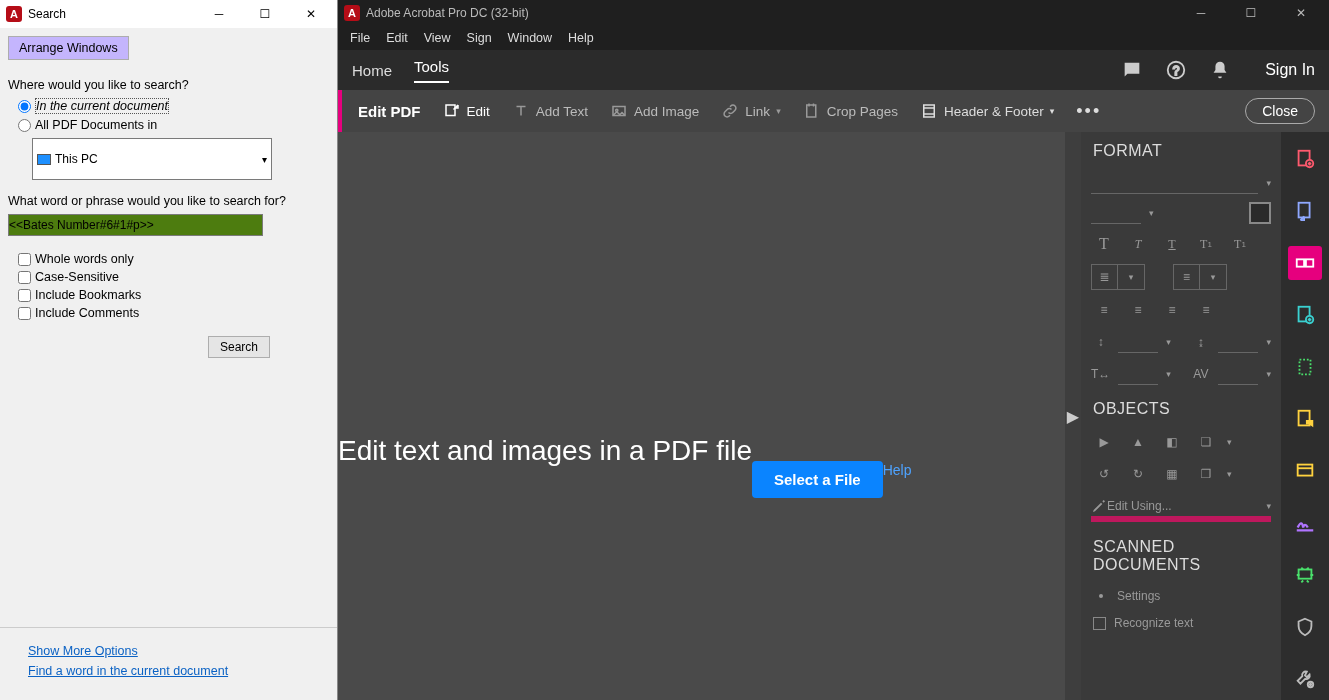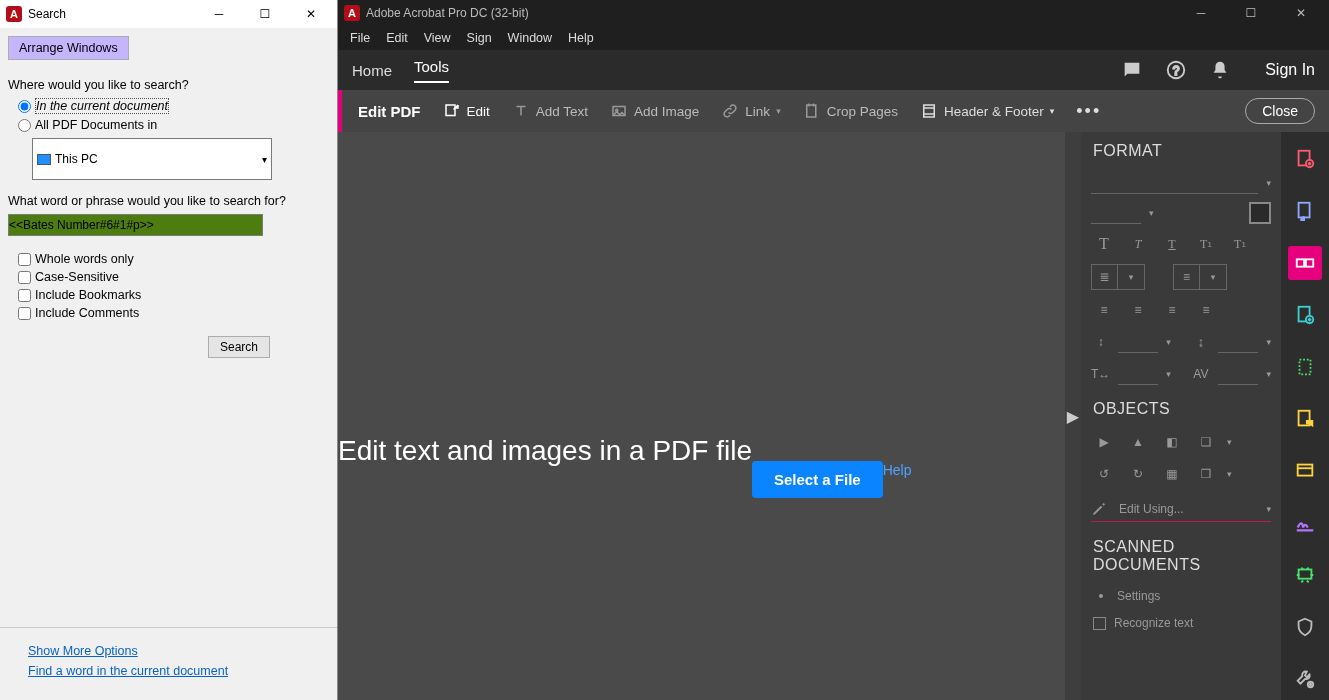--- a/index.html
+++ b/index.html
@@ -58,21 +58,21 @@
 
 .fmt{ width:200px; background:#3a3a3a; display:flex; flex-direction:column; font-size:12px; color:#ccc;}
 .fmt .sec-h{ padding:10px 12px 8px; font-size:16px; letter-spacing:.5px; color:#ddd; display:flex; align-items:center;}
 .fmt .row{ display:flex; gap:8px; padding:4px 10px; align-items:center;}
 .fmt .cell{ width:26px; height:24px; display:flex; align-items:center; justify-content:center; color:#999;}
 .colorbox{ width:22px; height:22px; background:#2a2a2a; border:2px solid #888;}
 .grp{ border:1px solid #666; display:flex;}
 .grp .cell{ border-right:1px solid #666;}
 .grp .cell:last-child{border-right:none;}
 .longbox{ flex:1; height:22px; border-bottom:1px solid #666;}
-.editusing{ margin:6px 10px; height:26px; border-bottom:1px solid #be185d; display:flex; align-items:center; gap:12px; color:#999;}
+.editusing{ margin:6px 10px; height:26px; border-bottom:6px solid #be185d; display:flex; align-items:center; gap:0; color:#999;}
 .chkline{ display:flex; align-items:center; gap:8px; padding:6px 12px; color:#999;}
 
 
 .rail{ width:48px; background:#2d2d2d; display:flex; flex-direction:column; align-items:center; padding-top:10px; gap:18px;}
 .rail .rbtn{ width:34px; height:34px; display:flex; align-items:center; justify-content:center; border-radius:3px;}
 .rail .rbtn.active{ background:#e6007e;}
 .rail svg{ width:22px; height:22px;}
 
 
 .mini-chev{font-size:9px; color:#999;}

